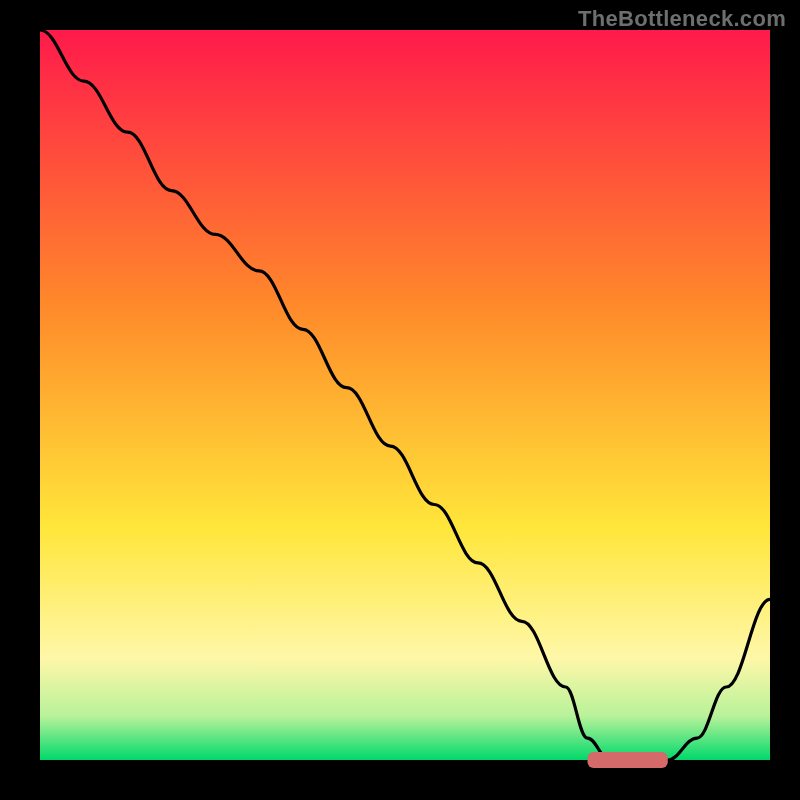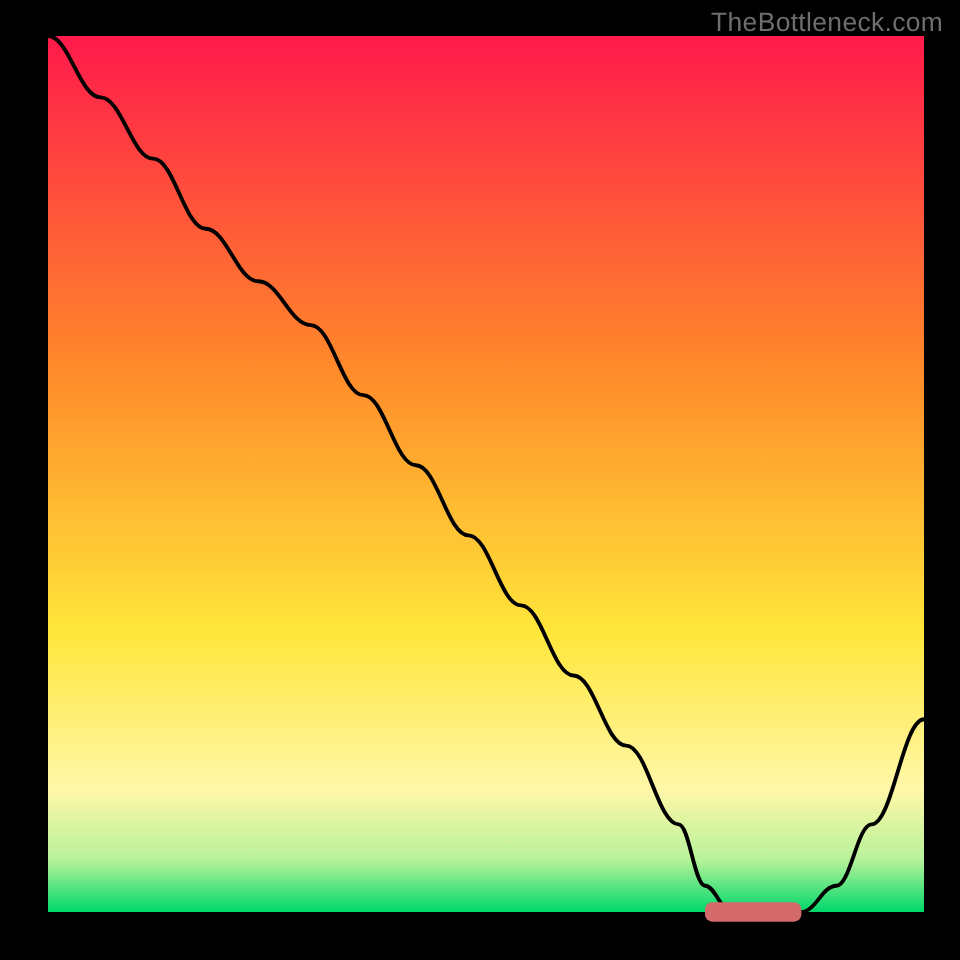--- a/index.html
+++ b/index.html
@@ -16,21 +16,21 @@
     width: 800px;
     height: 800px;
     background: #000;
   }
   .watermark {
     position: absolute;
     top: 6px;
     right: 14px;
     color: #6e6e6e;
     font-size: 22px;
-    font-weight: 400;
+    font-weight: 700;
     letter-spacing: 0.3px;
     z-index: 5;
     pointer-events: none;
   }
   svg {
     display: block;
   }
 </style>
 </head>
 <body>

